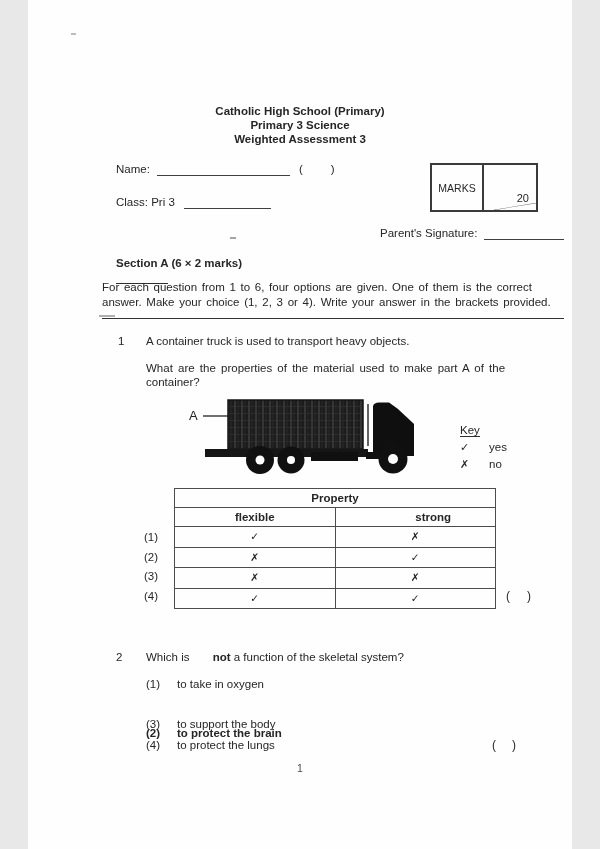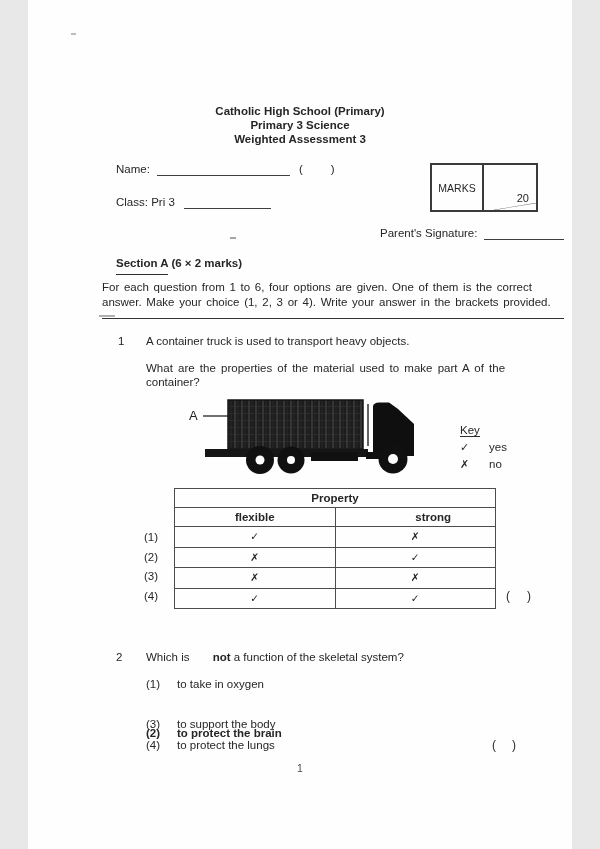--- a/index.html
+++ b/index.html
@@ -31,21 +31,21 @@
   .marks-box{position:absolute;left:402px;top:163px;width:108px;height:49px;
              border:2px solid #3a3a3a;display:flex;box-sizing:border-box;gap:10px;}
   .marks-left{width:50px;border-right:2px solid #3a3a3a;display:flex;
               align-items:center;justify-content:center;font-size:10.5px;}
   .marks-right{position:relative;flex:1;margin-top:38px;}
   .marks-right svg{position:absolute;inset:0;width:100%;height:100%;}
   .marks-total{position:absolute;right:7px;bottom:6px;font-size:11px;}
 
   
   .section-heading{position:absolute;left:88px;top:257px;font-weight:bold;}
-  .u{border-bottom:1.6px solid #2e2e2e;padding-bottom:5px;}
+  .u{border-bottom:1.6px solid #2e2e2e;padding-bottom:14px;}
 
   
   .instructions{position:absolute;left:74px;top:280px;width:462px;
                 line-height:15px;word-spacing:1.5px;
                 border-bottom:1.8px solid #333;padding-bottom:8px;}
 
   
   .qnum{display:inline-block;width:28px;}
   .qline{position:absolute;line-height:14px;}
 

